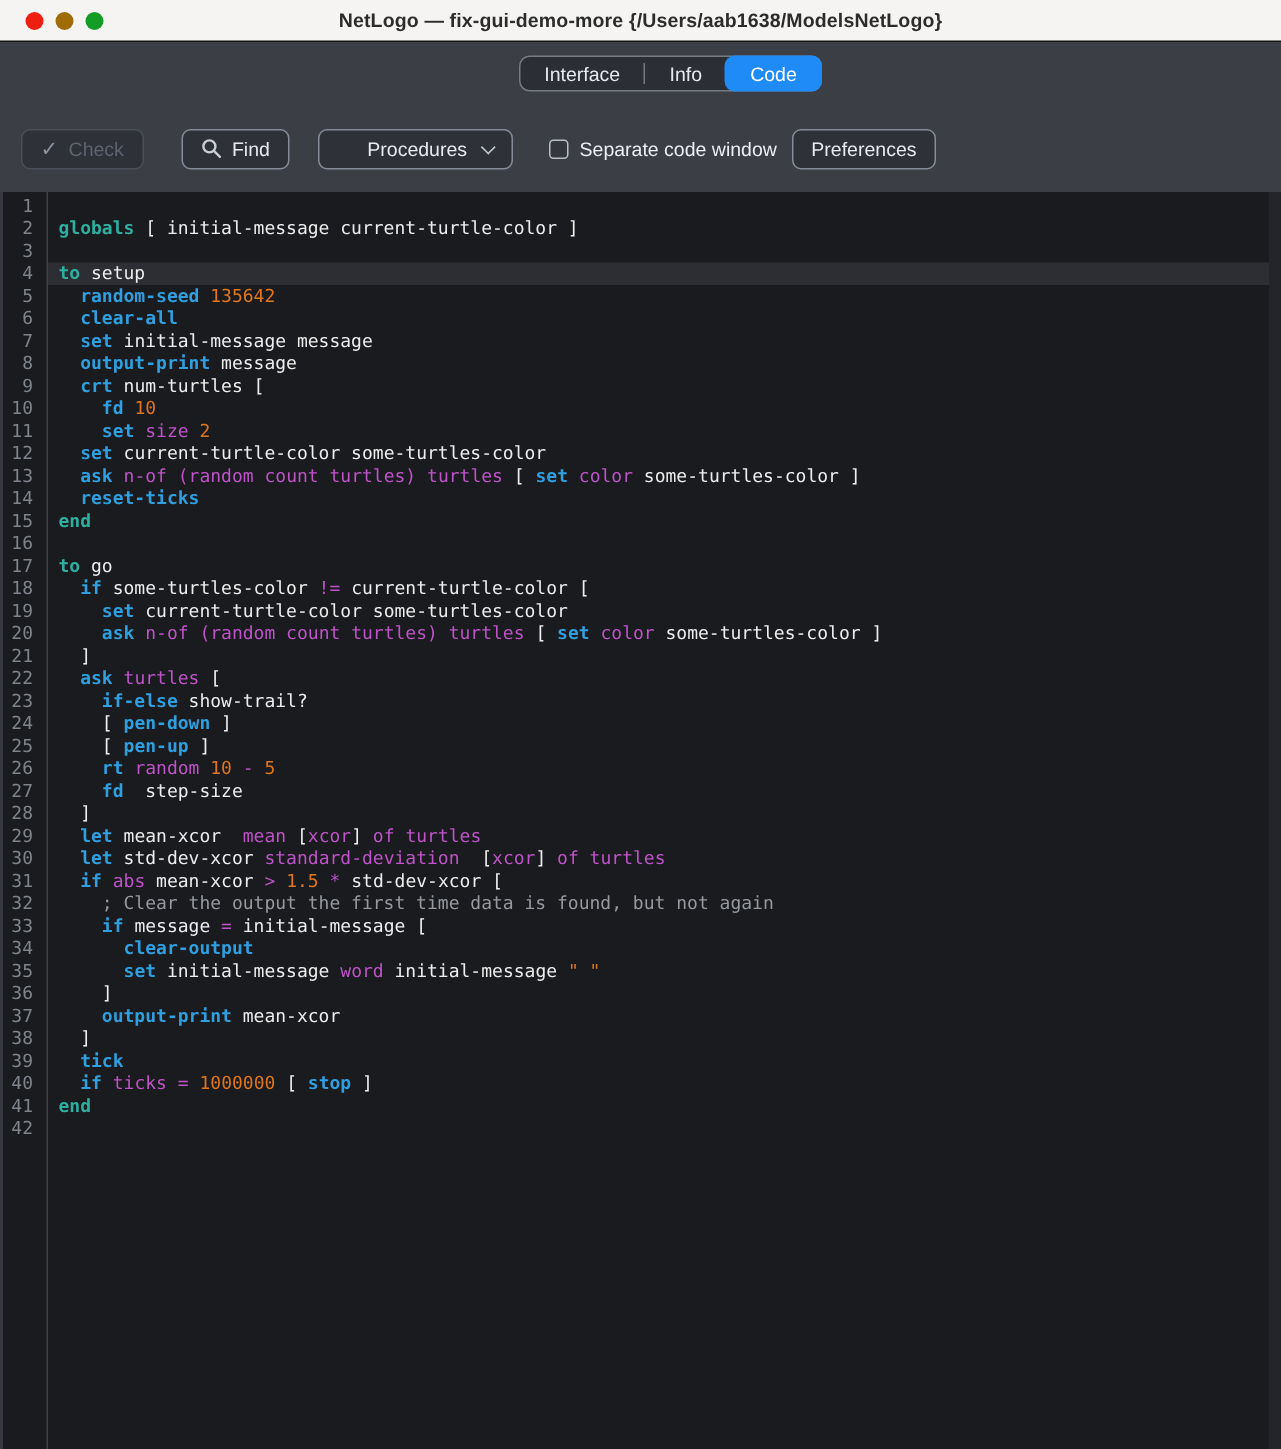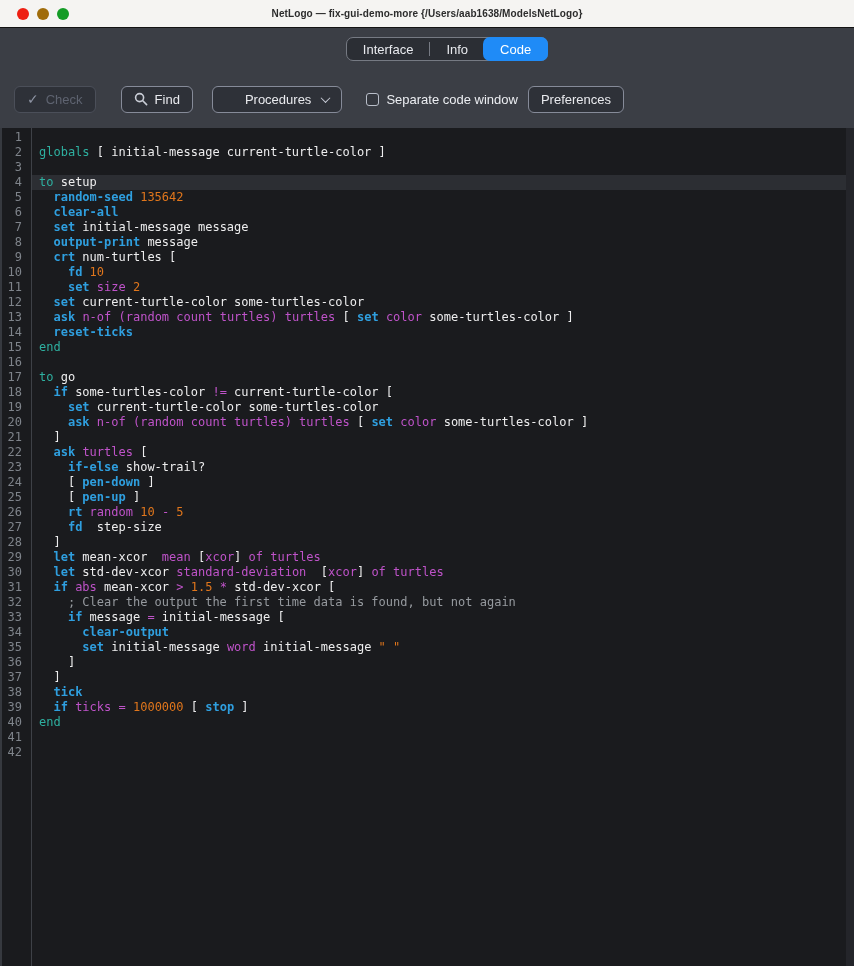--- a/index.html
+++ b/index.html
@@ -10,21 +10,21 @@
   }
 
   
   .titlebar {
     height:28px; background:#f5f4f2; border-bottom:1px solid #141414;
     position:relative; display:flex; align-items:center;
   }
   .lights { position:absolute; left:17px; top:8px; display:flex; gap:8px; }
   .light { width:12px; height:12px; border-radius:50%; }
   .wintitle {
-    width:100%; text-align:center; font-size:10px; font-weight:bold; color:#2c2c2c;
+    width:100%; text-align:center; font-size:13px; font-weight:bold; color:#2c2c2c;
     letter-spacing:.1px;
   }
 
   
   .chrome { height:100px; background:#3b3e45; }
   .tabrow { display:flex; justify-content:center; padding-top:9px; }
   .tabgroup {
     display:flex; align-items:stretch; border:1px solid #767a83; border-radius:7px;
     background:#2b2e34; height:24px;margin-left:40px;
   }
@@ -68,21 +68,21 @@
   .ln {
     height:15px; line-height:15px; font-size:12px; color:var(--line-number);
     text-align:right; padding-right:9px;
   }
   .lines { flex:1; padding-top:2px; overflow:hidden; }
   .cl {
     height:15px; line-height:15px; font-size:12px; white-space:pre; padding-left:7px;
     color:var(--plain);
   }
   .cl.active { background:#2c2e33; }
-  .tok-k { color:var(--keyword); font-weight:normal; }
+  .tok-k { color:var(--keyword); font-weight:bold; }
   .tok-c { color:var(--command);font-weight:bold; }
   .tok-r { color:var(--reporter); }
   .tok-n { color:var(--constant); }
   .tok-s { color:var(--string); }
   .tok-m { color:var(--comment); }
   .tok-p { color:var(--plain); }
   .scrolltrack {
     position:absolute; right:0; top:0; bottom:0; width:8px; background:#24252a;
   }
 </style>
@@ -215,19 +215,20 @@
       <div class="cl"><span class="tok-p">    </span><span class="tok-c">fd</span><span class="tok-p">  step-size</span></div>
       <div class="cl"><span class="tok-p">  ]</span></div>
       <div class="cl"><span class="tok-p">  </span><span class="tok-c">let</span><span class="tok-p"> mean-xcor  </span><span class="tok-r">mean</span><span class="tok-p"> [</span><span class="tok-r">xcor</span><span class="tok-p">] </span><span class="tok-r">of</span><span class="tok-p"> </span><span class="tok-r">turtles</span></div>
       <div class="cl"><span class="tok-p">  </span><span class="tok-c">let</span><span class="tok-p"> std-dev-xcor </span><span class="tok-r">standard-deviation</span><span class="tok-p">  [</span><span class="tok-r">xcor</span><span class="tok-p">] </span><span class="tok-r">of</span><span class="tok-p"> </span><span class="tok-r">turtles</span></div>
       <div class="cl"><span class="tok-p">  </span><span class="tok-c">if</span><span class="tok-p"> </span><span class="tok-r">abs</span><span class="tok-p"> mean-xcor </span><span class="tok-r">&gt;</span><span class="tok-p"> </span><span class="tok-n">1.5</span><span class="tok-p"> </span><span class="tok-r">*</span><span class="tok-p"> std-dev-xcor [</span></div>
       <div class="cl"><span class="tok-m">    ; Clear the output the first time data is found, but not again</span></div>
       <div class="cl"><span class="tok-p">    </span><span class="tok-c">if</span><span class="tok-p"> message </span><span class="tok-r">=</span><span class="tok-p"> initial-message [</span></div>
       <div class="cl"><span class="tok-p">      </span><span class="tok-c">clear-output</span></div>
       <div class="cl"><span class="tok-p">      </span><span class="tok-c">set</span><span class="tok-p"> initial-message </span><span class="tok-r">word</span><span class="tok-p"> initial-message </span><span class="tok-s">" "</span></div>
       <div class="cl"><span class="tok-p">    ]</span></div>
+      <div class="cl"><span class="tok-p">    </span><span class="tok-c">output-print</span><span class="tok-p"> mean-xcor</span></div>
       <div class="cl"><span class="tok-p">  ]</span></div>
       <div class="cl"><span class="tok-p">  </span><span class="tok-c">tick</span></div>
       <div class="cl"><span class="tok-p">  </span><span class="tok-c">if</span><span class="tok-p"> </span><span class="tok-r">ticks</span><span class="tok-p"> </span><span class="tok-r">=</span><span class="tok-p"> </span><span class="tok-n">1000000</span><span class="tok-p"> [ </span><span class="tok-c">stop</span><span class="tok-p"> ]</span></div>
       <div class="cl"><span class="tok-k">end</span></div>
     </div>
   <div class="scrolltrack"></div>
 </div>
 
 </body></html>

